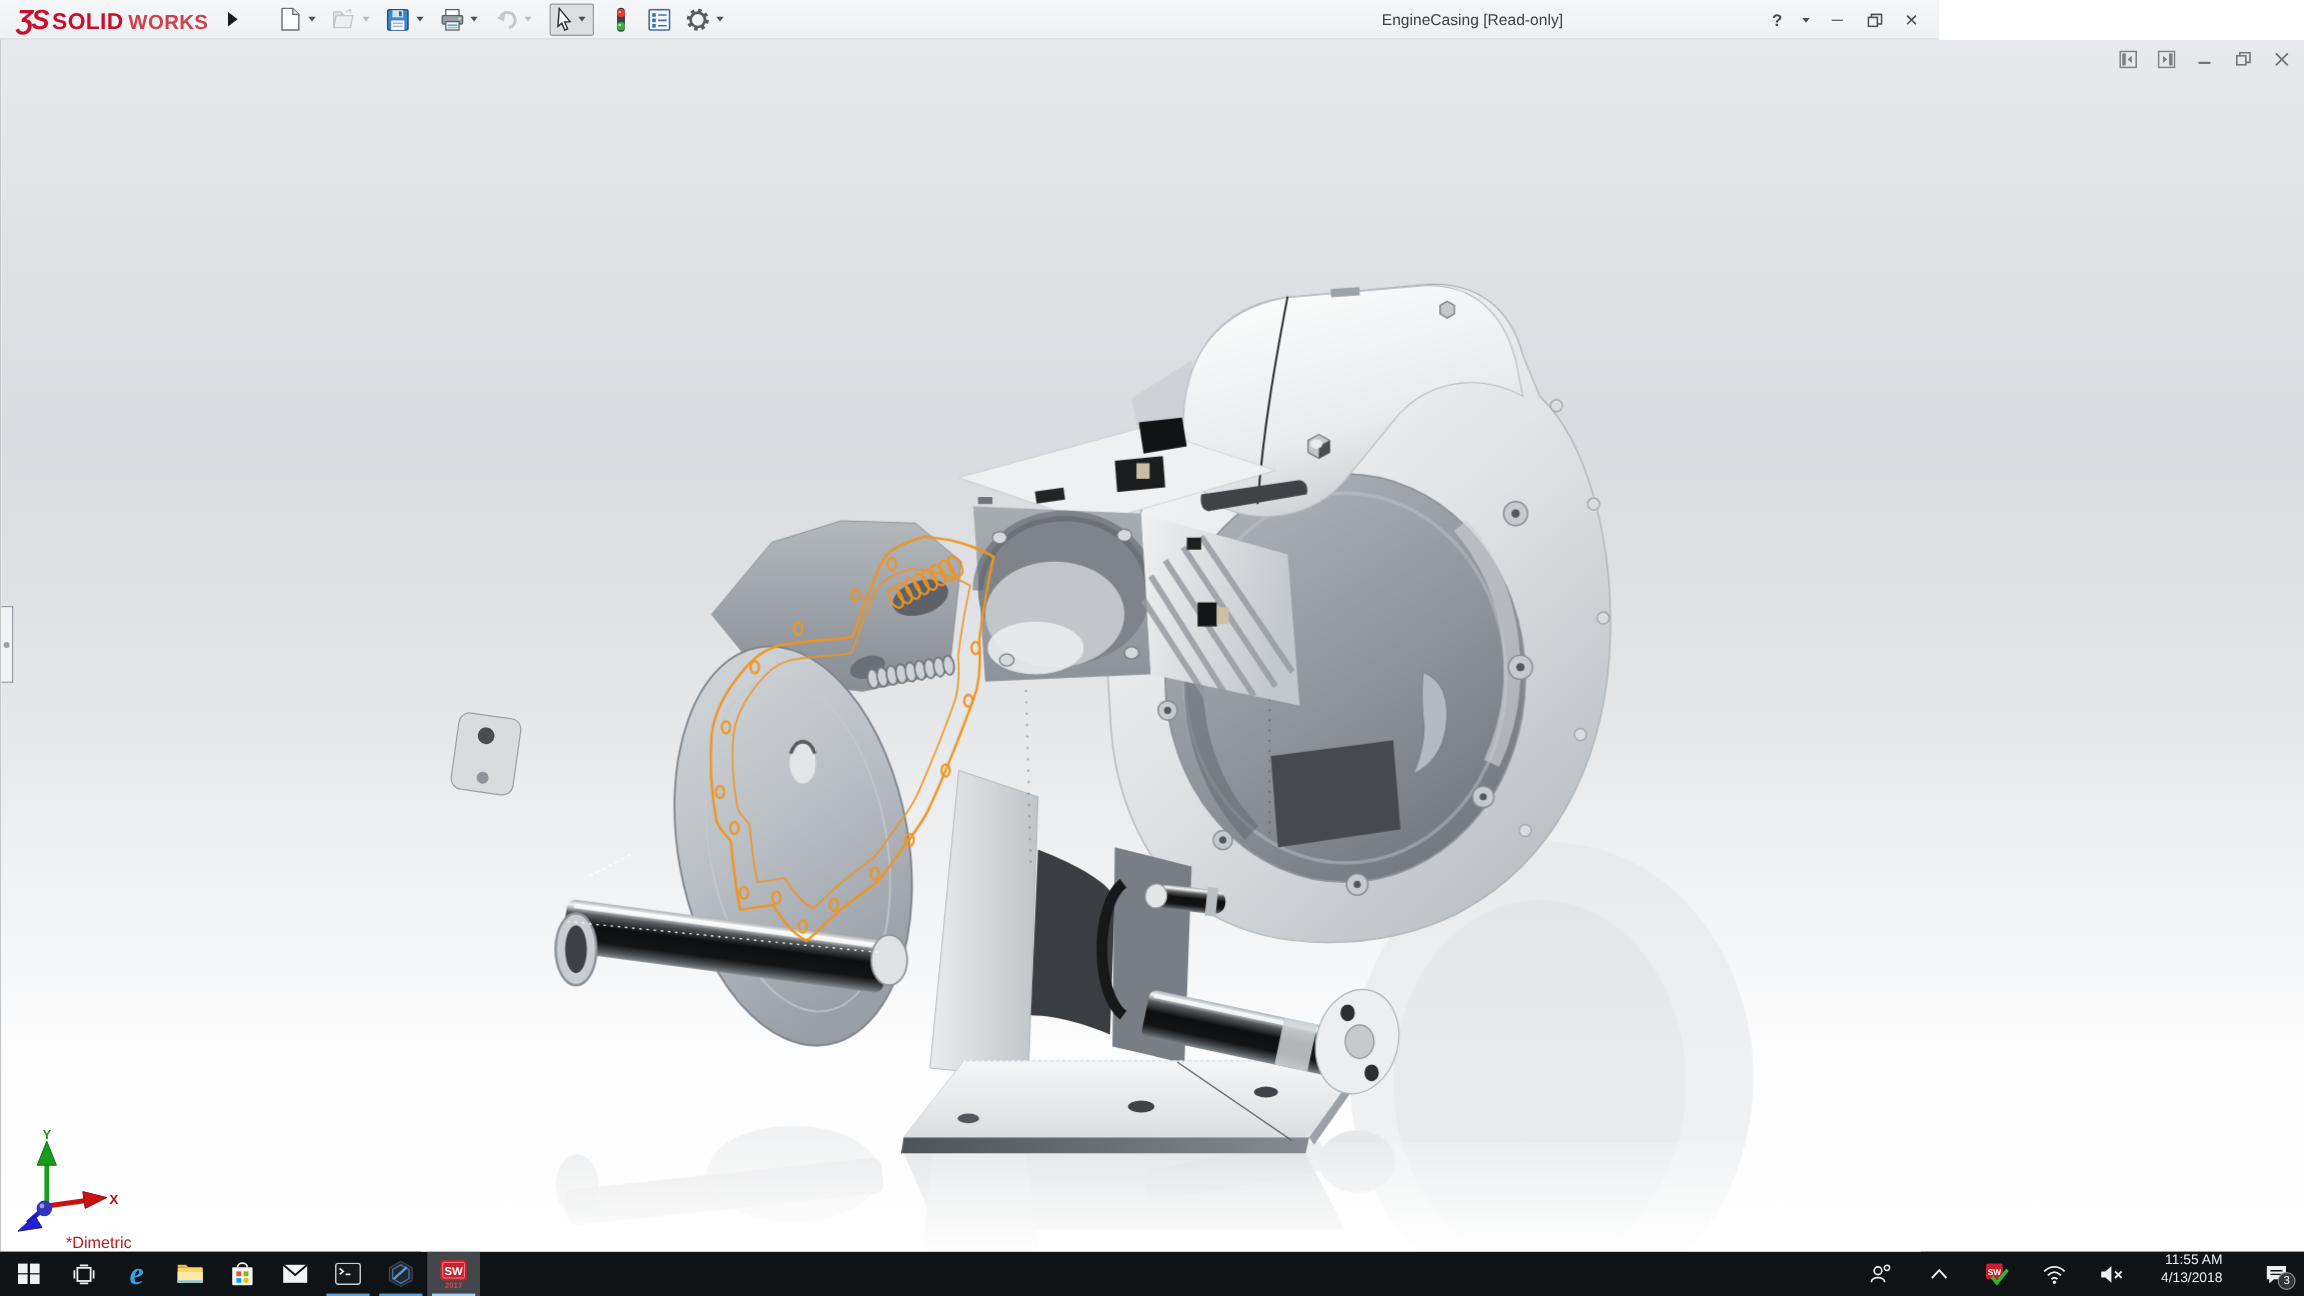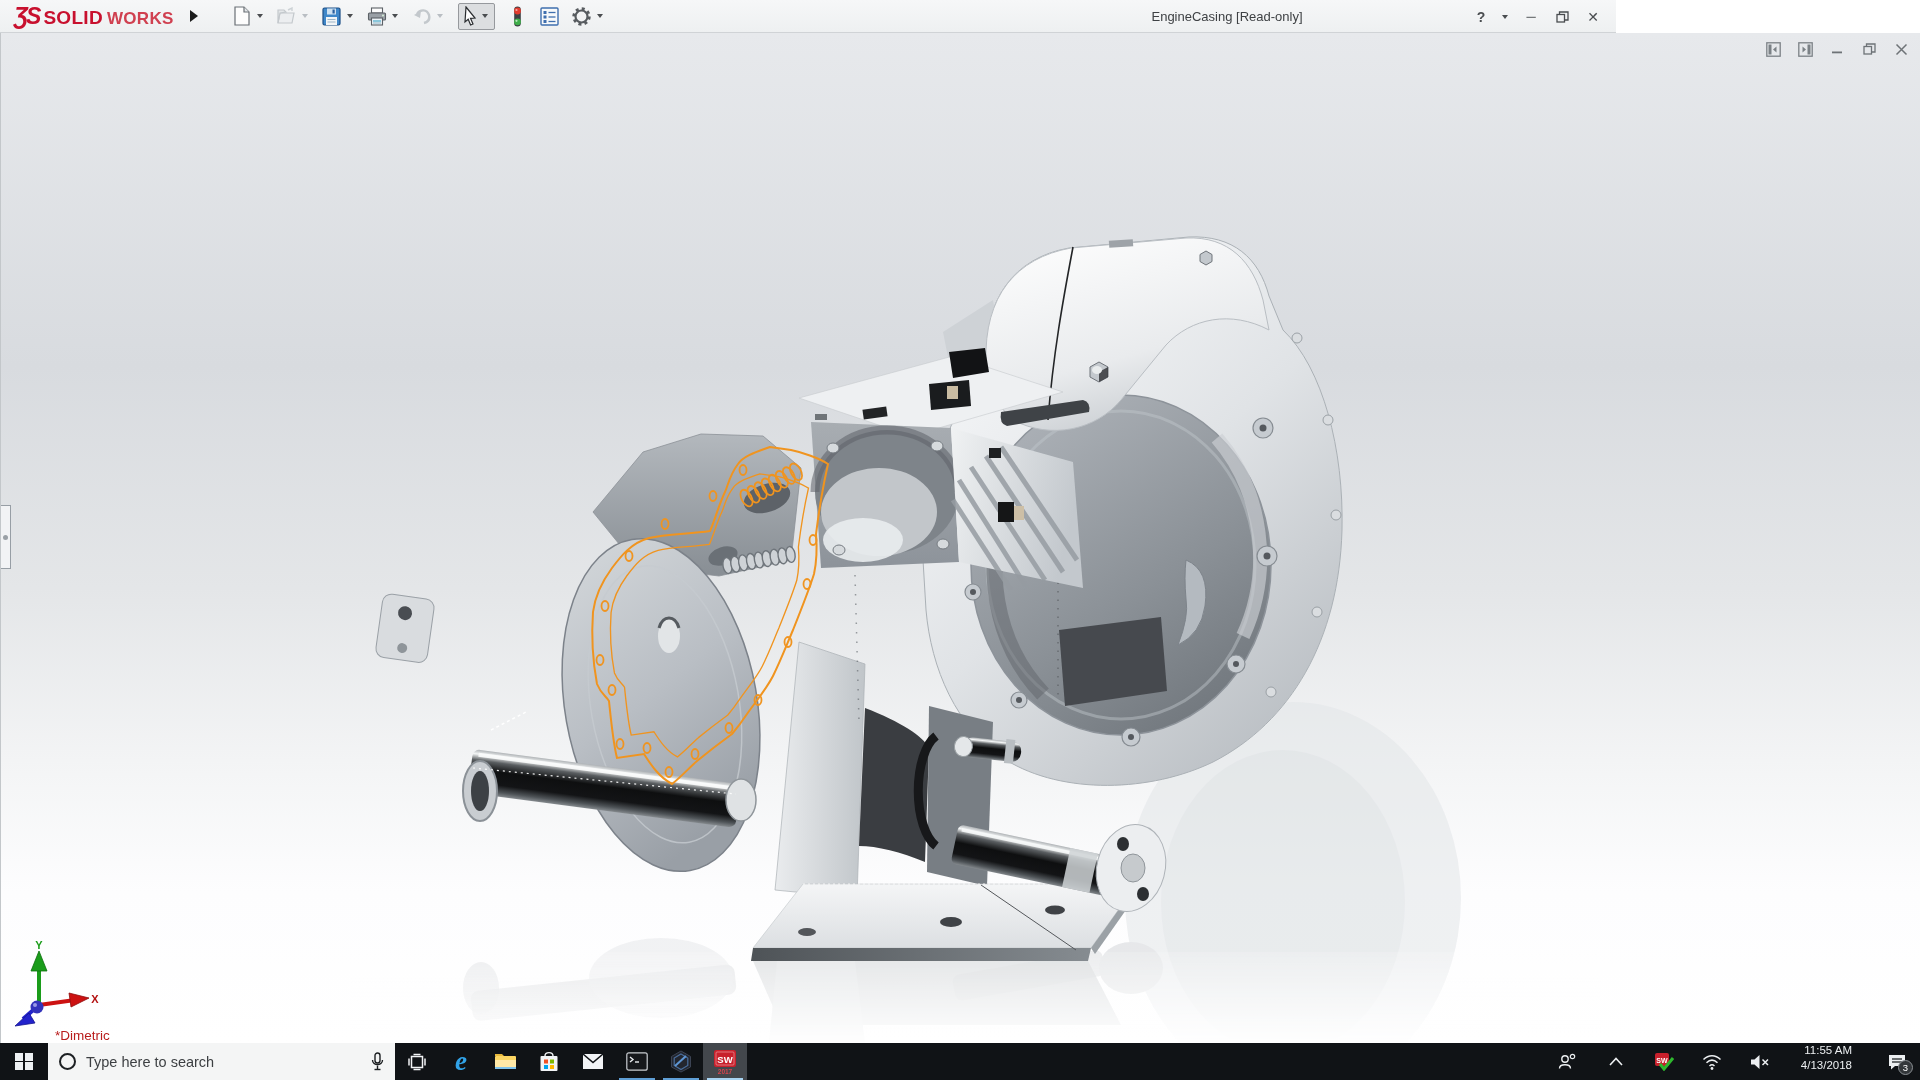--- a/index.html
+++ b/index.html
@@ -580,30 +580,20 @@
 
   <footer class="taskbar">
     <div class="start">
       <span class="winlogo">
           <span></span>
           <span></span>
           <span></span>
           <span></span>
         </span>
     </div>
-    <div class="searchbox">
-      <span class="cortana"></span>
-      <input type="text" placeholder="Type here to search" style="">
-      <svg class="mic" width="13" height="19" viewBox="0 0 13 19">
-        <rect x="4" y="1" width="5" height="10" rx="2.5" fill="none" stroke="#1d2023" stroke-width="1.4"></rect>
-        <path d="M1.5 8 C1.5 14 11.5 14 11.5 8" fill="none" stroke="#1d2023" stroke-width="1.4"></path>
-        <line x1="6.5" y1="13.5" x2="6.5" y2="17" stroke="#1d2023" stroke-width="1.4"></line>
-        <line x1="3.5" y1="17.5" x2="9.5" y2="17.5" stroke="#1d2023" stroke-width="1.4"></line>
-      </svg>
-    </div>
 
     <div class="appbtn">
       <svg width="20" height="20" viewBox="0 0 20 20">
         <rect x="4.5" y="4.5" width="11" height="11" fill="none" stroke="#f2f4f6" stroke-width="1.5"></rect>
         <path d="M2 6.5 L2 13.5 M18 6.5 L18 13.5" stroke="#f2f4f6" stroke-width="1.5"></path>
         <path d="M6.5 2.5 L13.5 2.5 M6.5 17.5 L13.5 17.5" stroke="#f2f4f6" stroke-width="1.5"></path>
       </svg>
     </div>
     <div class="appbtn">
       <span class="edge-e">e</span>

